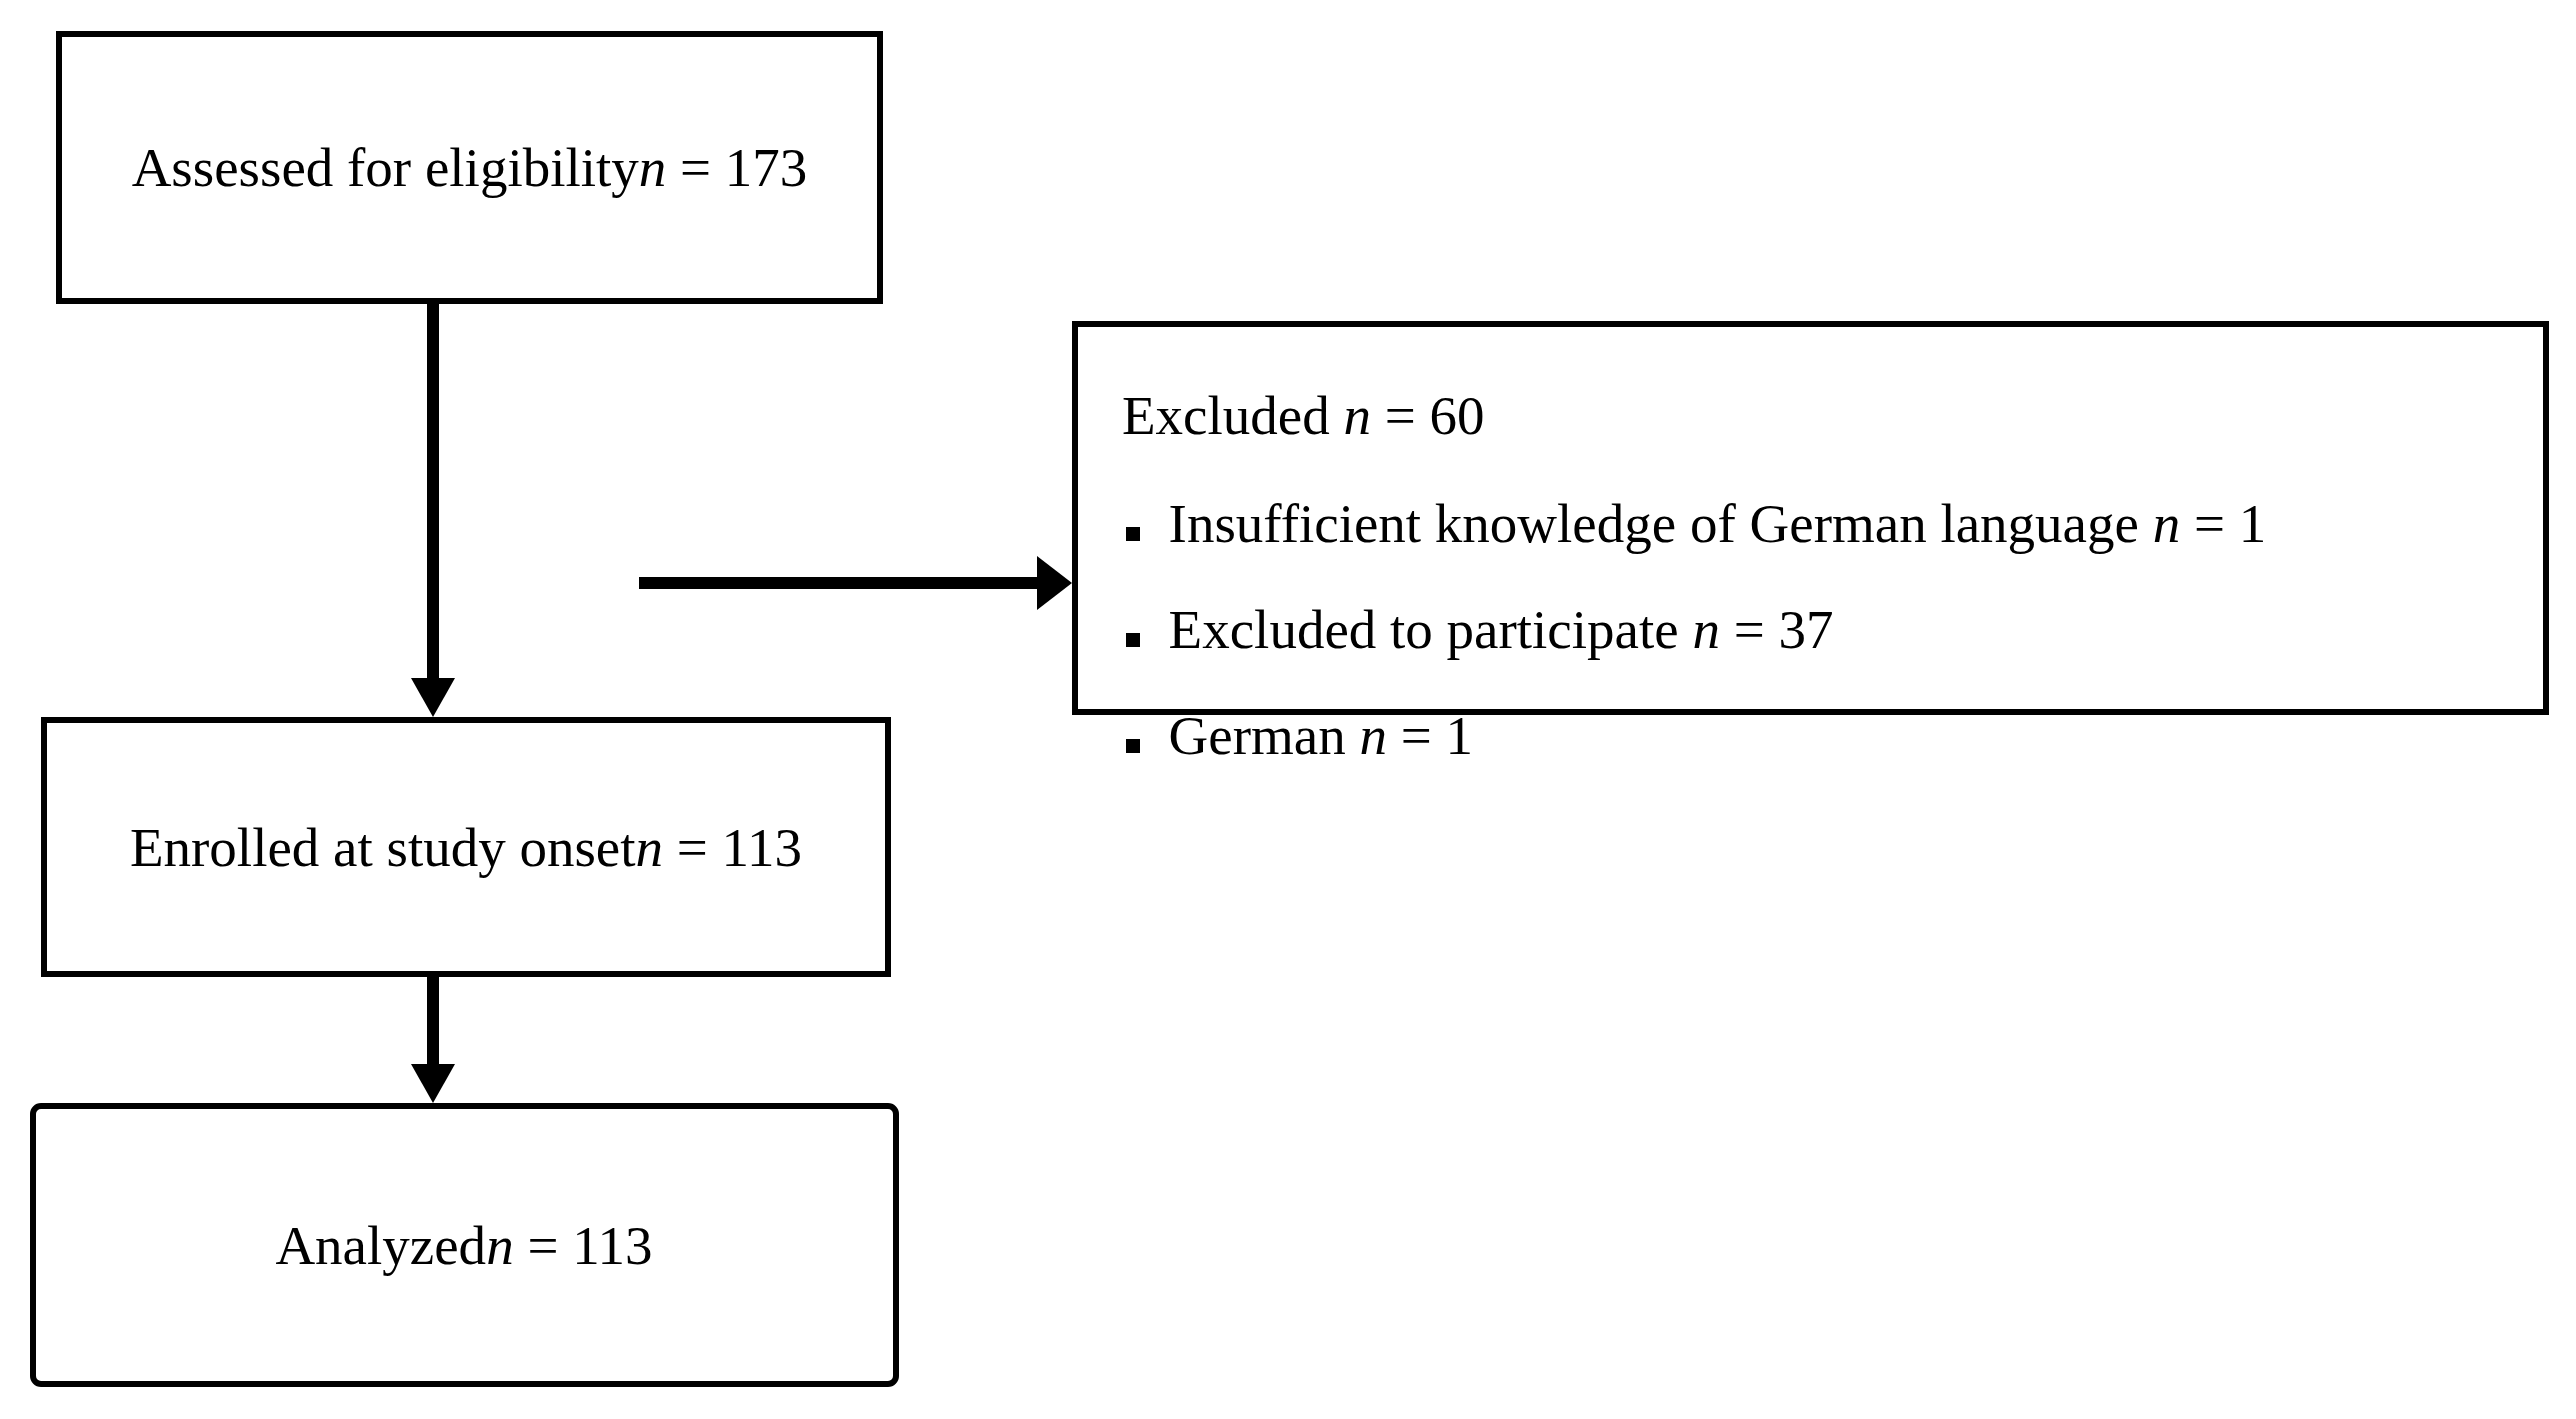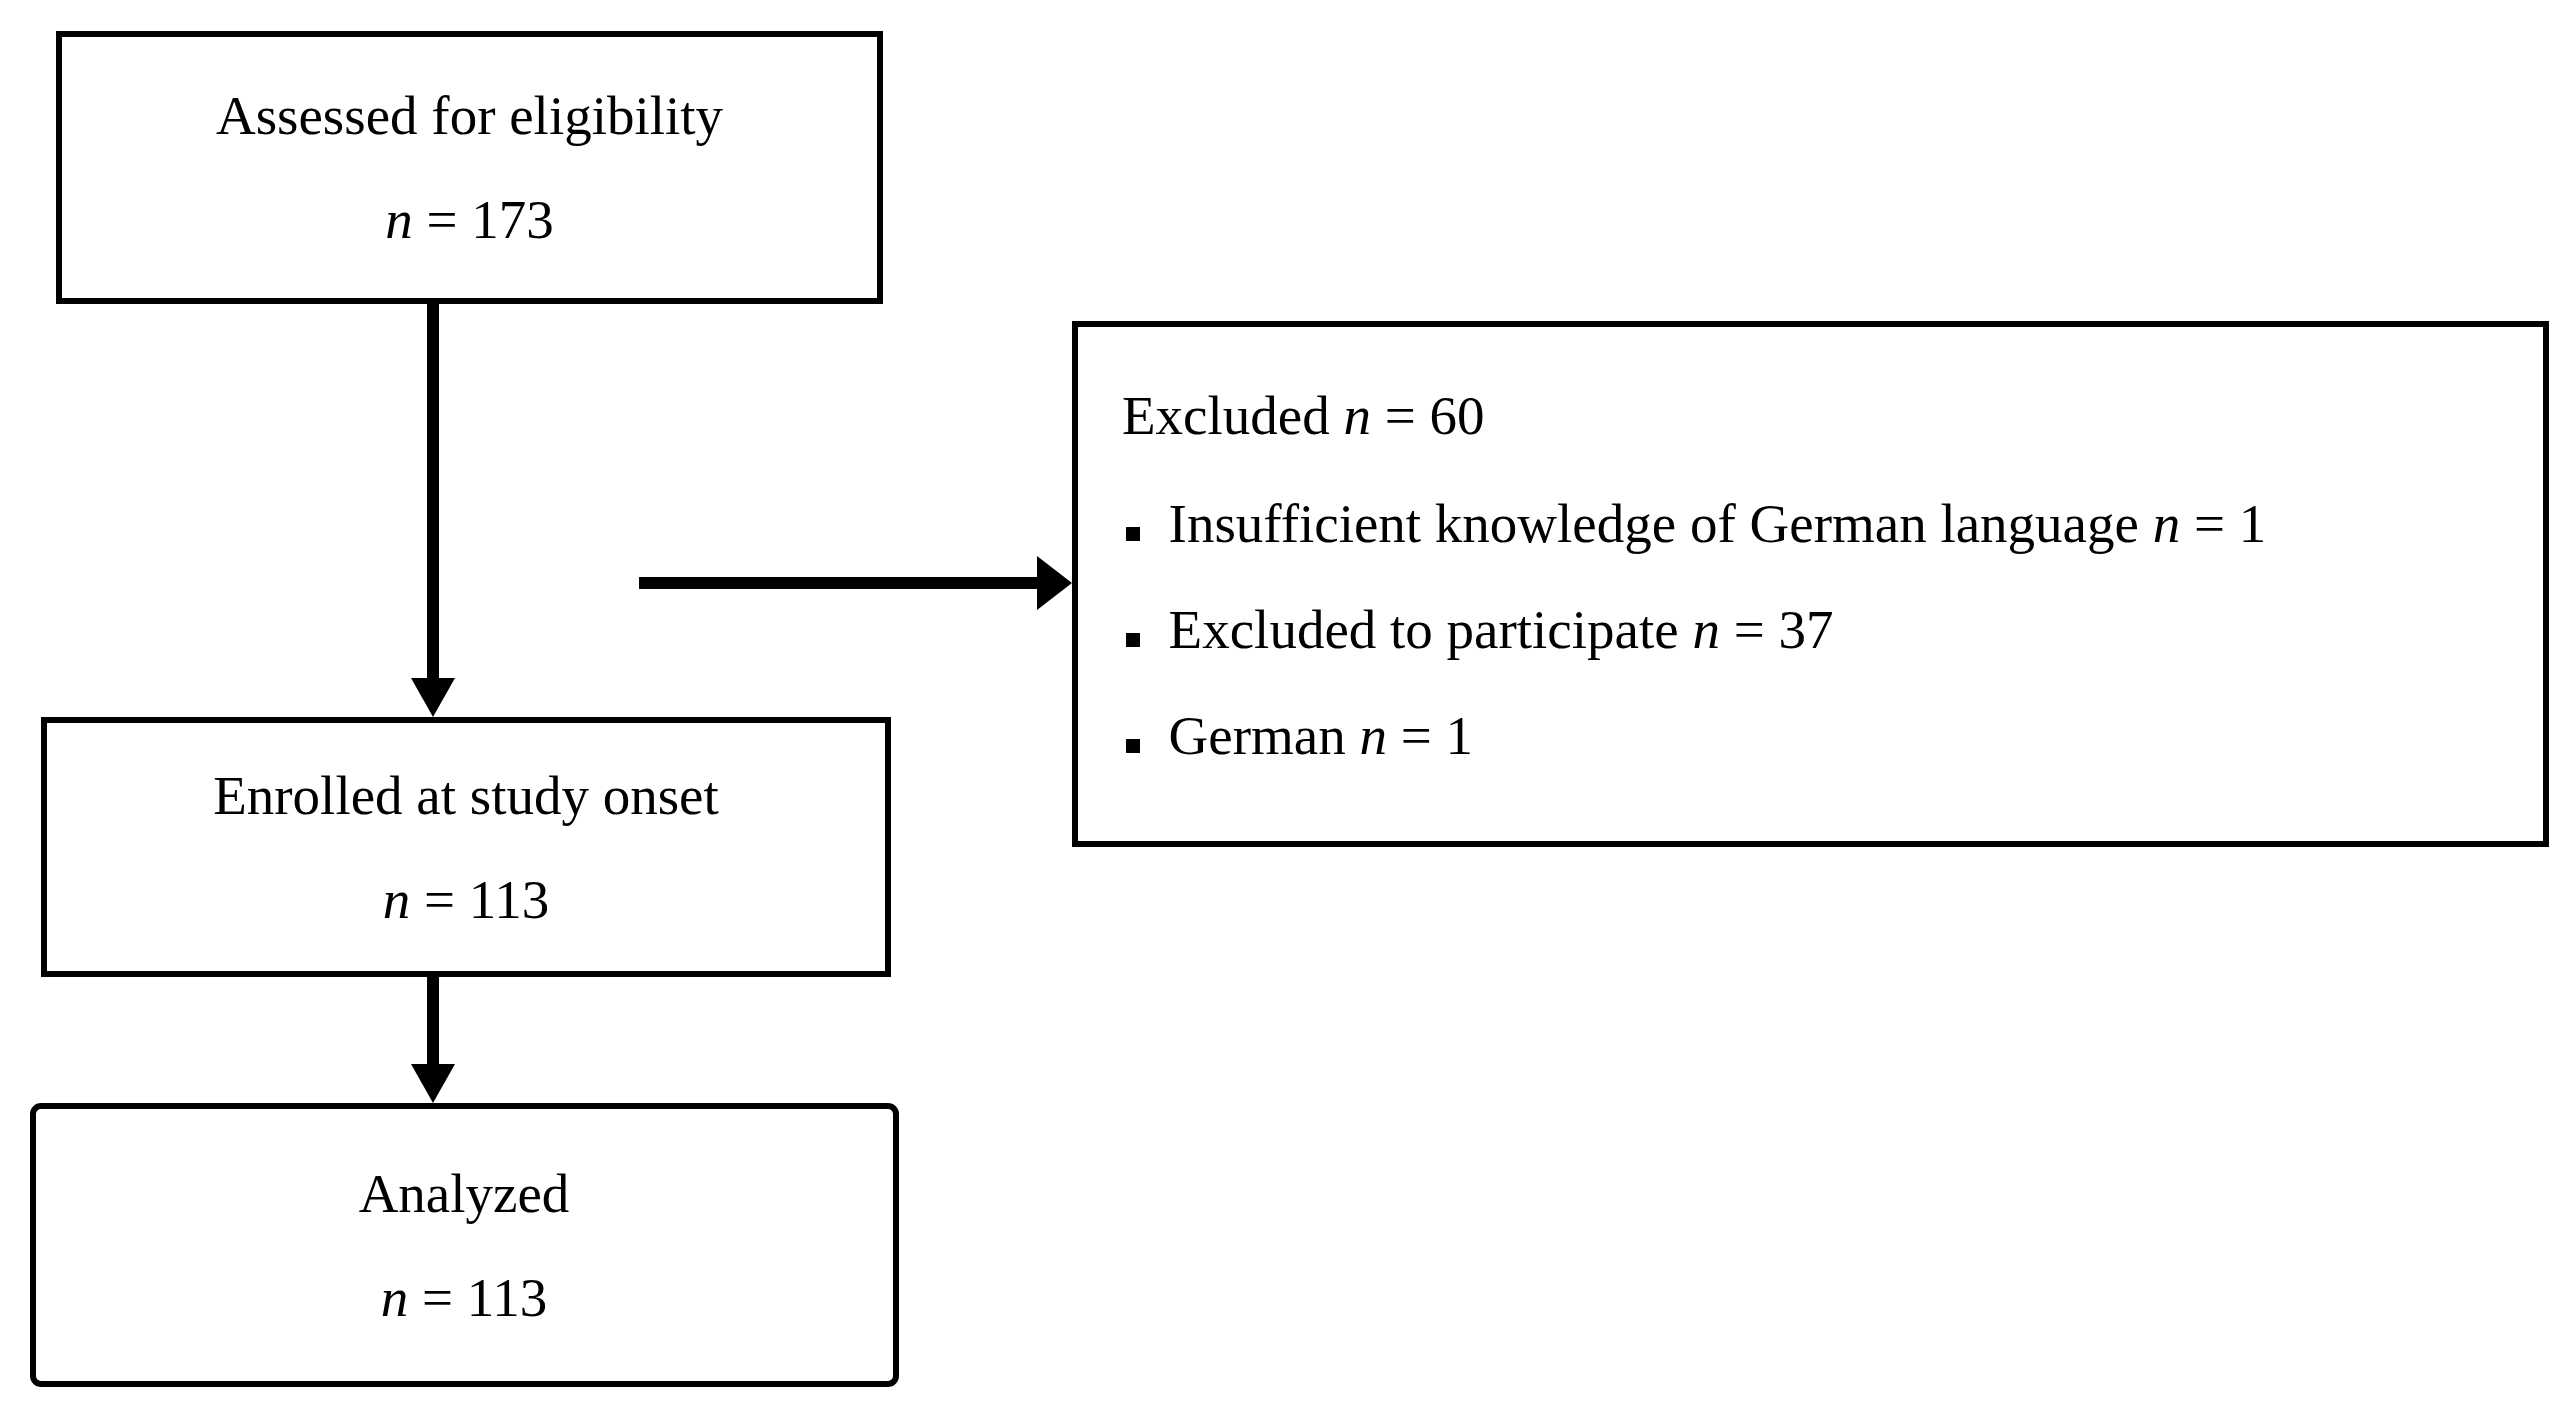--- a/index.html
+++ b/index.html
@@ -17,21 +17,20 @@
     overflow: hidden;
   }
   .fbox {
     position: absolute;
     box-sizing: border-box;
     border: 6.7px solid #000000;
     background: #ffffff;
   }
   .center-box {
     display: flex;
-    flex-direction: column;
     align-items: center;
     justify-content: center;
     text-align: center;
     font-size: 55px;
     row-gap: 49px;
   }
   .txt-line {
     line-height: 1;
     white-space: nowrap;
   }
@@ -85,21 +84,21 @@
 </head>
 <body>
 
 <div id="canvas">
 
   <div class="fbox center-box" style="left:56px; top:31px; width:827px; height:273px;">
     <div class="txt-line">Assessed for eligibility</div>
     <div class="txt-line"><span class="n-italic">n</span><span> = 173</span></div>
   </div>
 
-  <div class="fbox" id="box-excluded" style="left:1072px; top:321px; width:1477px; height:526px;">
+  <div class="fbox" id="box-excluded" style="left:1072px; top:321px; width:1477px; height:394px;">
     <div class="ex-title"><span>Excluded </span><span class="n-italic">n</span><span> = 60</span></div>
 
     <div class="ex-item">
       <span class="bullet-sq"></span>
       <span class="txt-line"><span>Insufficient knowledge of German language </span><span class="n-italic">n</span><span> = 1</span></span>
     </div>
 
     <div class="ex-item">
       <span class="bullet-sq"></span>
       <span class="txt-line"><span>Excluded to participate </span><span class="n-italic">n</span><span> = 37</span></span>

